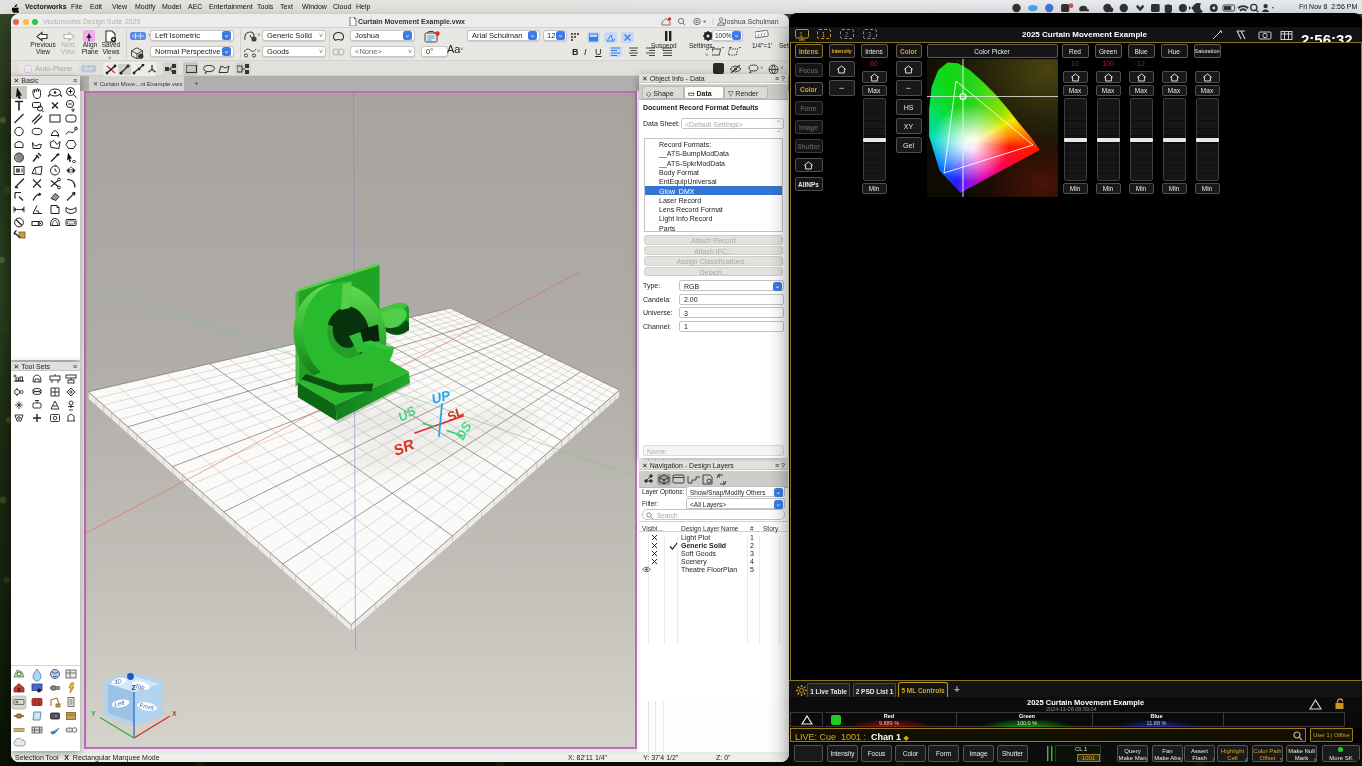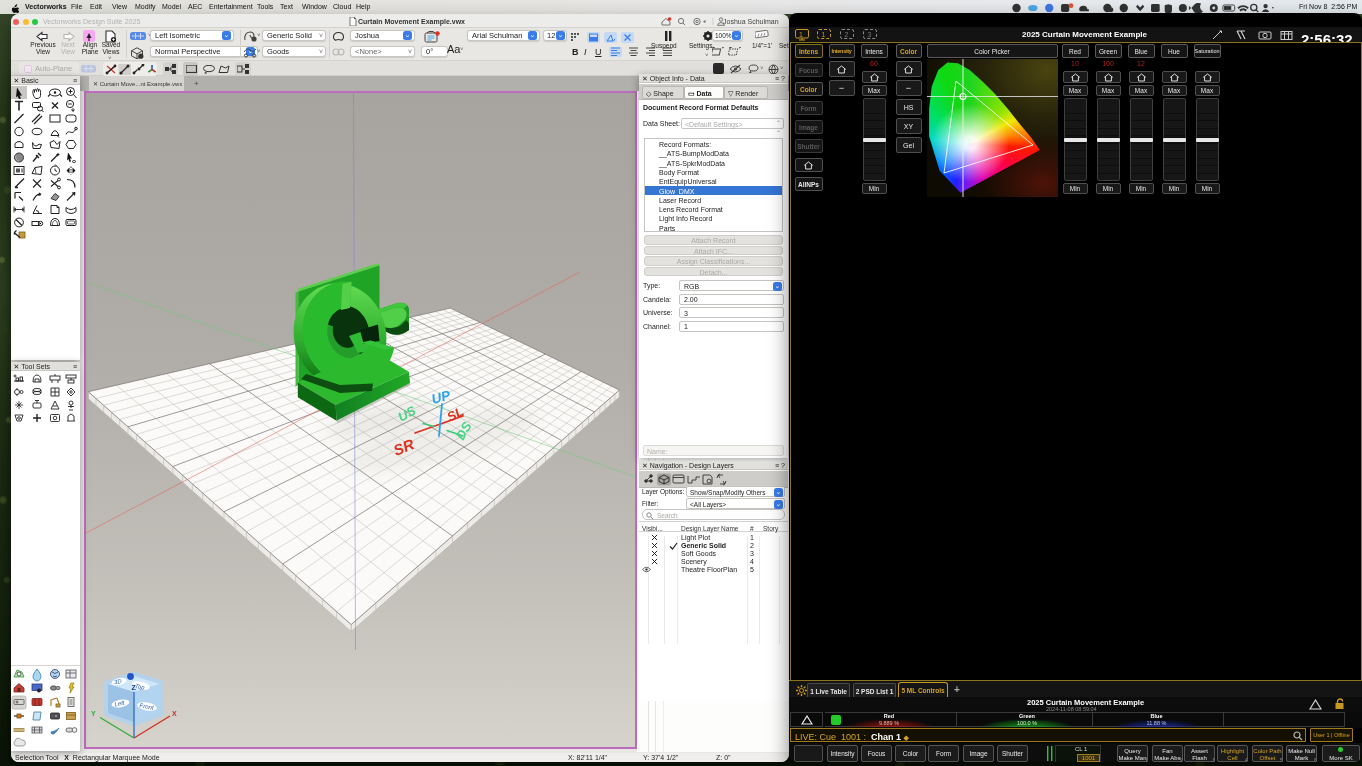--- a/index.html
+++ b/index.html
@@ -153,21 +153,21 @@
       <span class="abs" style="left:122px;top:4px;color:#555;font-size:6px;">˅</span>
       <svg class="abs" style="left:104px;top:19px" width="14" height="12" viewBox="0 0 14 12" fill="none" stroke="#444" stroke-width="1">
           <path d="M7 .8l5.5 3v5l-5.5 3-5.5-3v-5z"></path>
           <path d="M1.5 3.8l5.5 3 5.5-3M7 6.8v5"></path>
           <circle cx="10.8" cy="9.2" r="2.6" fill="#333" stroke="none"></circle>
         </svg>
       <div class="rf" style="left:124px;top:2px;width:84px;">
           <span>Left Isometric</span>
           <span class="bb">⌄</span>
         </div>
-      <div class="rf" style="left:124px;top:18px;width:108px;">
+      <div class="rf" style="left:124px;top:18px;width:84px;">
           <span>Normal Perspective</span>
           <span class="bb">⌄</span>
         </div>
       <div class="abs" style="left:214px;top:2px;width:1px;height:28px;background:#d2d0cd;"></div>
       <svg class="abs" style="left:217px;top:3px" width="15" height="11" viewBox="0 0 15 11">
           <path d="M2 9c-1-4 1-8 5-8 3 0 4 2 4 4 0 3-4 2-4-1" fill="none" stroke="#444" stroke-width="1.1"></path>
           <circle cx="11" cy="8" r="2.6" fill="#444"></circle>
         </svg>
       <span class="abs" style="left:231px;top:4px;color:#555;font-size:6px;">˅</span>
       <svg class="abs" style="left:217px;top:19px" width="15" height="11" viewBox="0 0 15 11" fill="none" stroke="#444" stroke-width="1">

